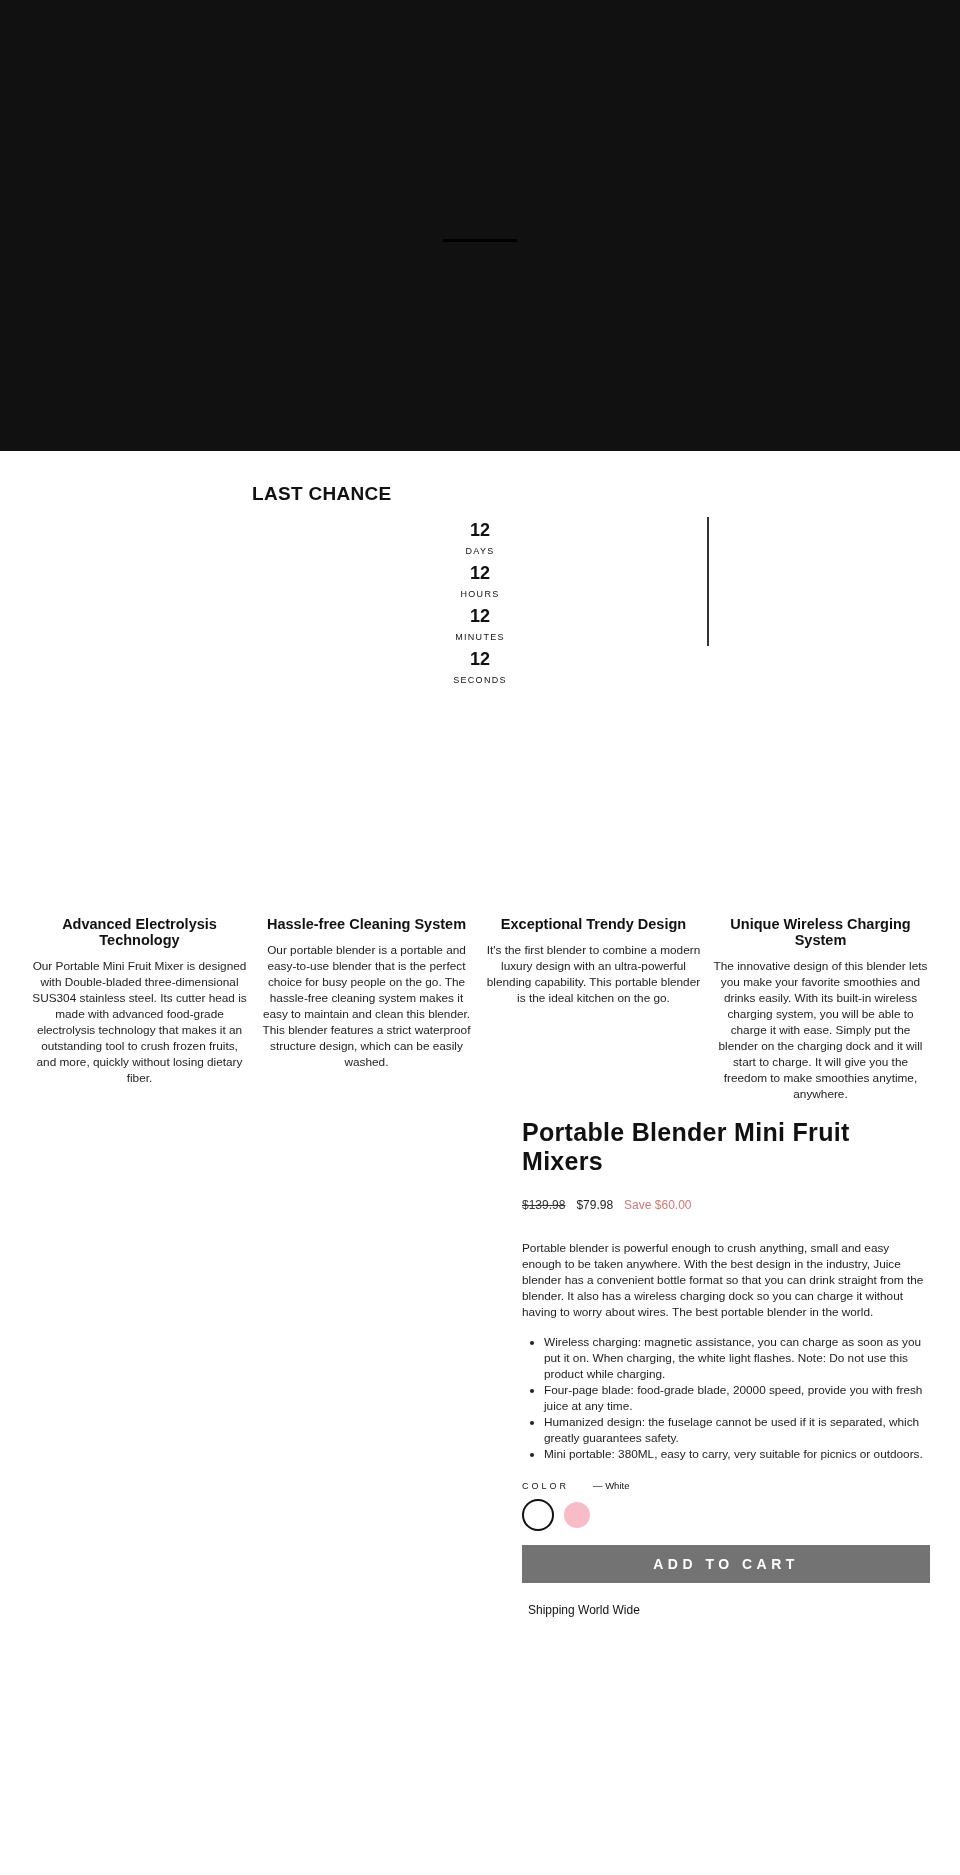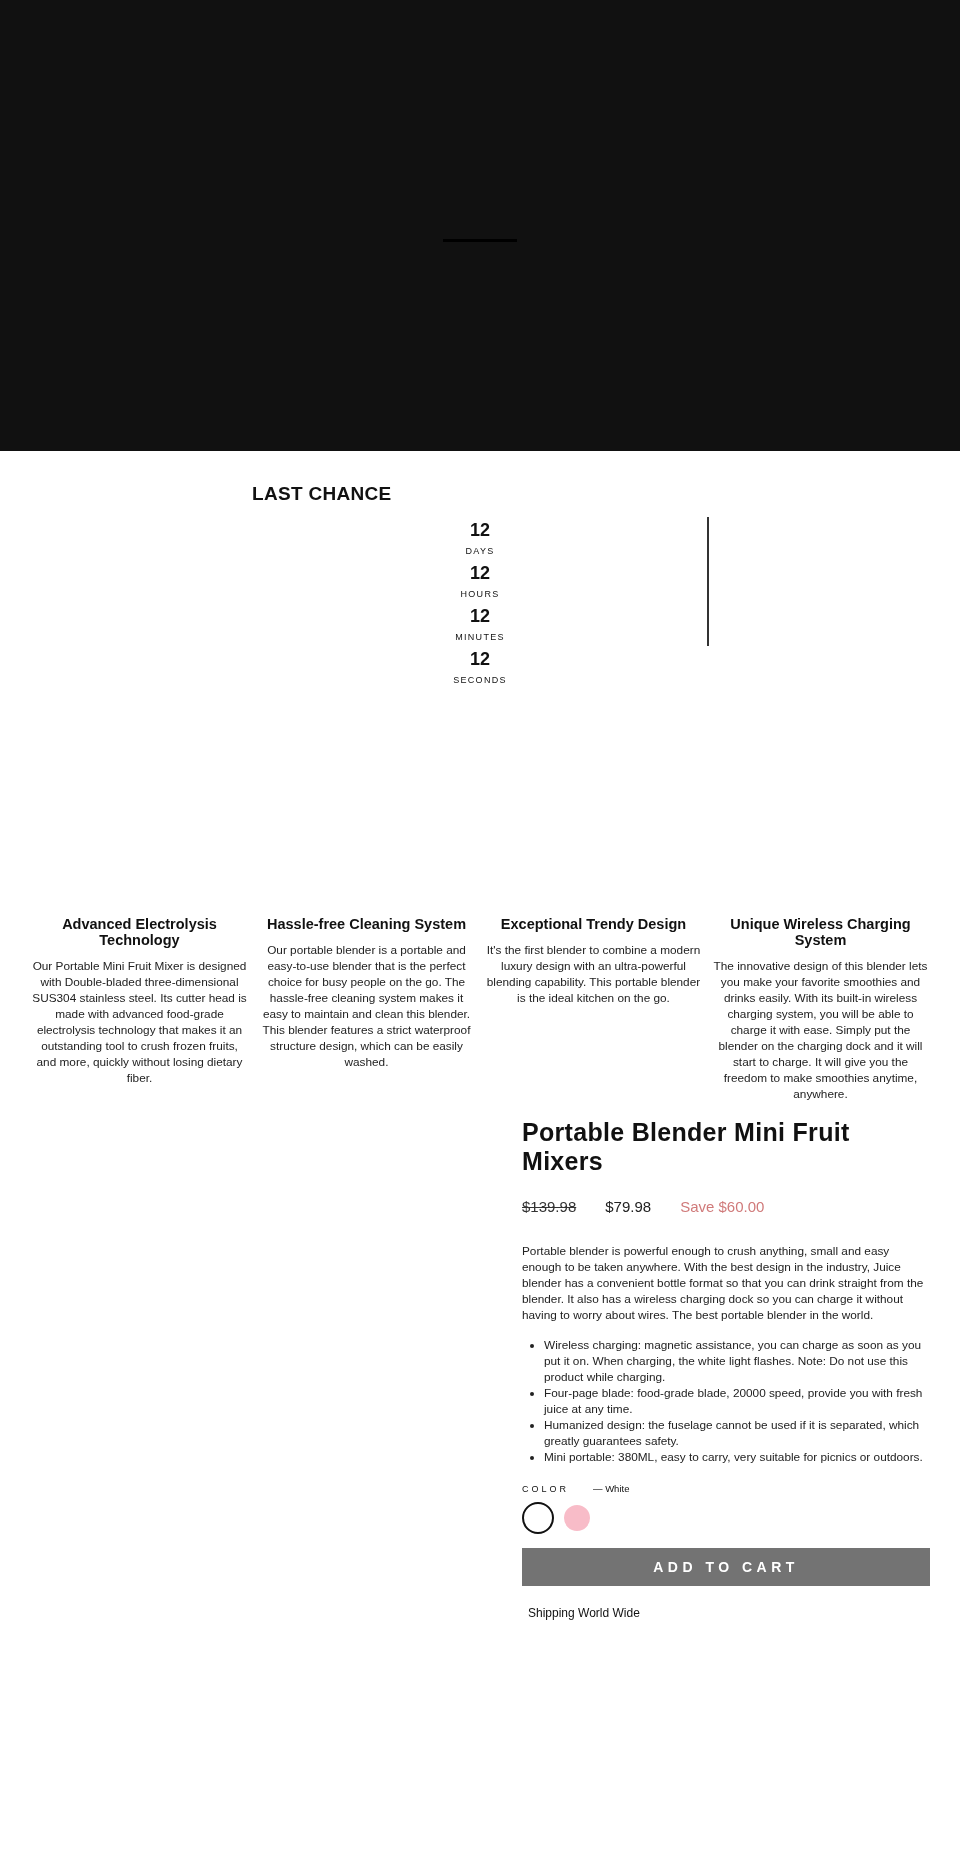--- a/index.html
+++ b/index.html
@@ -56,21 +56,21 @@
   .features { display: grid; grid-template-columns: 1fr 1fr 1fr 1fr; column-gap: 8px; padding: 0 30px; }
   .feature { text-align: center; height: 207px; }
   .feature h3 { font-size: 14.5px; font-weight: 700; margin-top: 45px; margin-bottom: 10px; }
   .feature p { font-size: 11.8px; line-height: 16px; color: #222; padding: 0 2px; }
 
   
   .product { position: relative; height: 554px; }
   .product-media { position: absolute; left: 30px; top: 0; width: 450px; height: 500px; }
   .product-info { position: absolute; left: 522px; top: 40px; width: 408px; }
   .p-title { font-size: 25px; font-weight: 700; letter-spacing: 0.3px; }
-  .prices { margin-top: 22px; font-size: 15px; display: flex; gap: 29px; }
+  .prices { margin-top: 22px; font-size: 12px; display: flex; gap: 11px; }
   .price-old { text-decoration: line-through; color: #333; }
   .price-new { color: #222; }
   .price-save { color: #d07a7a; }
   .p-desc { margin-top: 28px; font-size: 11.8px; line-height: 16px; color: #222; }
   .p-bullets { margin-top: 14px; padding-left: 22px; font-size: 11.8px; line-height: 16px; color: #222; }
   .color-row { margin-top: 18px; font-size: 9px; display: flex; align-items: center; gap: 24px; text-align: center; }
   .color-label { letter-spacing: 3px; }
   .color-value { font-size: 9.5px; }
   .swatches { display: flex; gap: 8px; margin-top: 8px; }
   .swatch { width: 32px; height: 32px; border-radius: 50%; }

